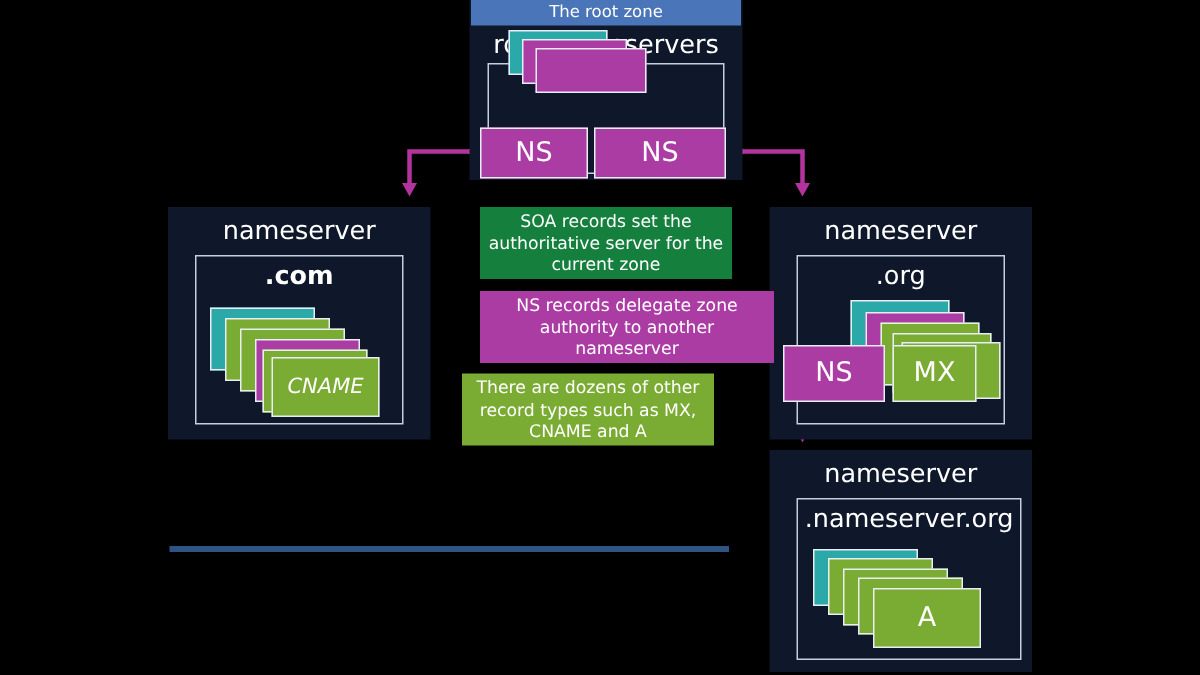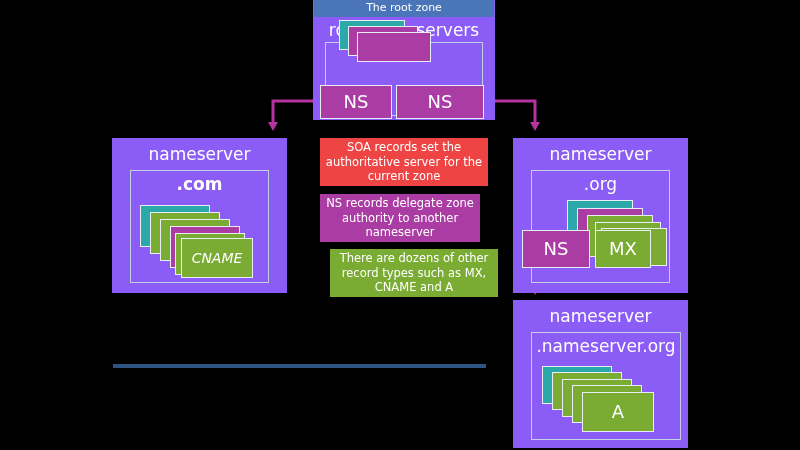--- a/index.html
+++ b/index.html
@@ -1,21 +1,21 @@
 <!DOCTYPE html>
 <html><head>
 <meta charset="utf-8">
 <style>
   html,body{margin:0;padding:0;background:#000;}
   body{width:800px;height:450px;position:relative;overflow:hidden;
        font-family:"DejaVu Sans","Liberation Sans",sans-serif;}
   .stage{position:absolute;left:0;top:0;width:800px;height:450px;}
 
   
-  .zone{position:absolute;background:#8b5cf6;box-sizing:border-box;}
+  .zone{position:absolute;background:#0f172a;box-sizing:border-box;}
   .zone-title{position:absolute;left:0;right:0;text-align:center;color:#ffffff;
               font-size:17px;line-height:20px;white-space:nowrap;}
   .inner{position:absolute;border:1.5px solid #c4cfe2;box-sizing:border-box;}
   .inner-title{position:absolute;left:0;right:0;text-align:center;color:#ffffff;
                font-size:17px;line-height:20px;white-space:nowrap;}
 
   
   .root-strip{position:absolute;background:#4a75b8;box-sizing:border-box;}
   .root-strip span{display:block;text-align:center;color:#ffffff;font-size:11px;
                    line-height:15px;white-space:nowrap;}
@@ -178,25 +178,25 @@
       <span></span>
     </div>
     <div class="card" style="left:59px;top:85px;width:70px;height:38px;background:#7aab33;">
       <span></span>
     </div>
     <div class="card" style="left:69px;top:92px;width:72px;height:40px;background:#7aab33;">
       <span>A</span>
     </div>
   </div>
 
-  <div class="legend" style="left:320px;top:138px;width:168px;height:48px;background:#ef4444;">
+  <div class="legend" style="left:320px;top:138px;width:168px;height:48px;background:#15803d;">
     <p>SOA records set the authoritative server for the current zone</p>
   </div>
-  <div class="legend" style="left:320px;top:194px;width:160px;height:48px;background:#ab3ca3;">
+  <div class="legend" style="left:320px;top:194px;width:196px;height:48px;background:#ab3ca3;">
     <p>NS records delegate zone authority to another nameserver</p>
   </div>
-  <div class="legend" style="left:330px;top:249px;width:168px;height:48px;background:#7aab33;">
+  <div class="legend" style="left:308px;top:249px;width:168px;height:48px;background:#7aab33;">
     <p>There are dozens of other record types such as MX, CNAME and A</p>
   </div>
 
   <div class="divider" style="left:113px;top:364px;width:373px;height:4px;"></div>
 
 </div>
 
 </body></html>

